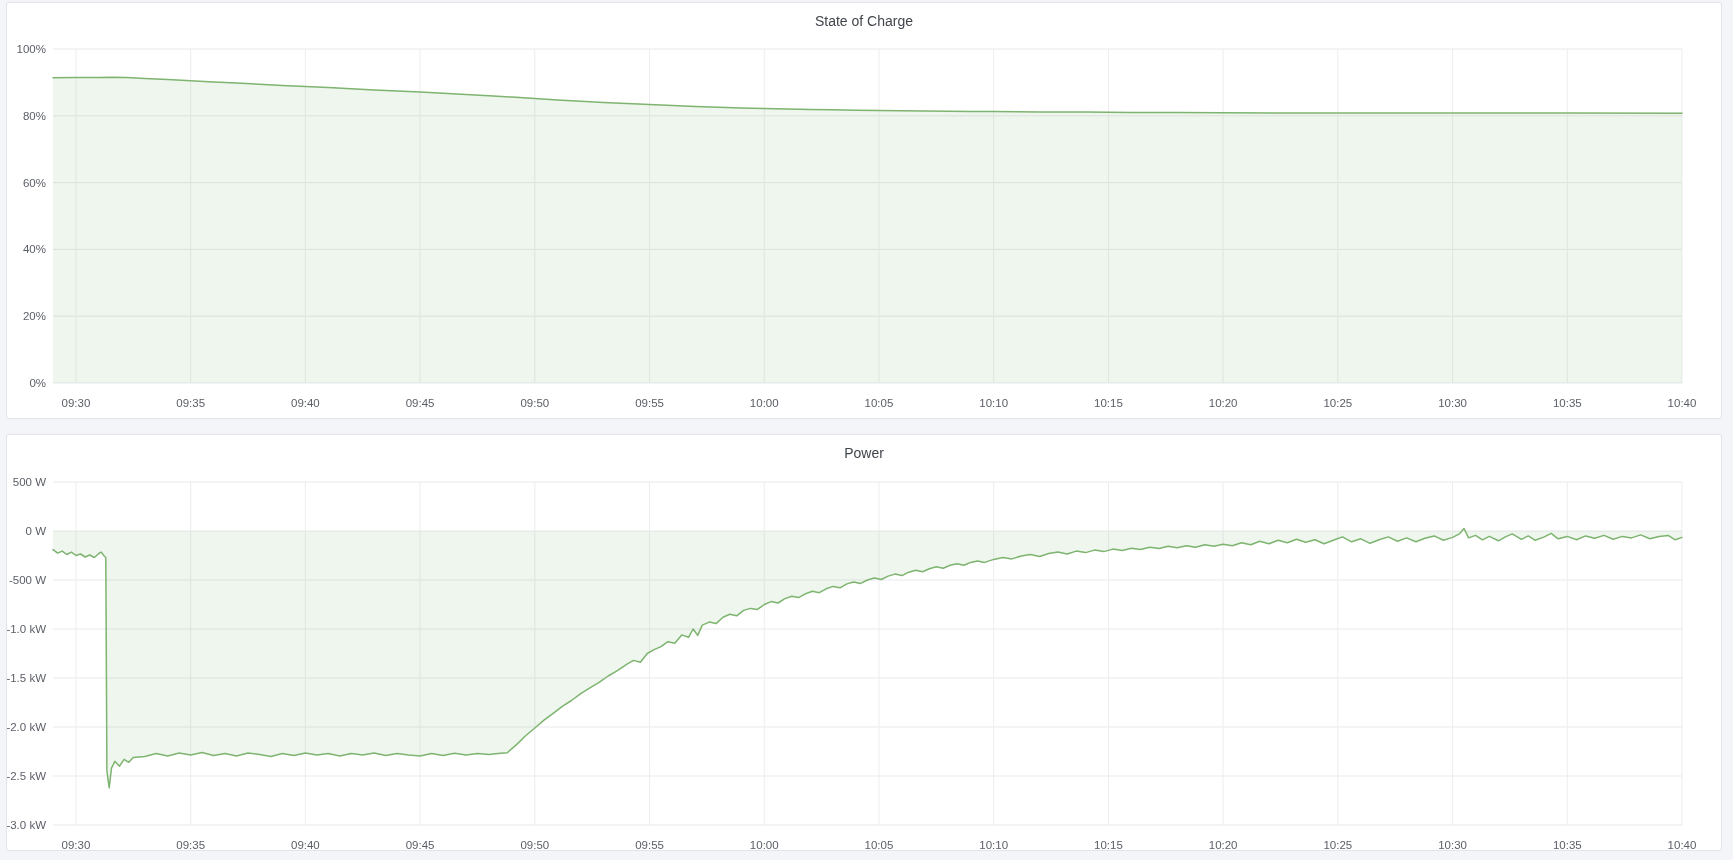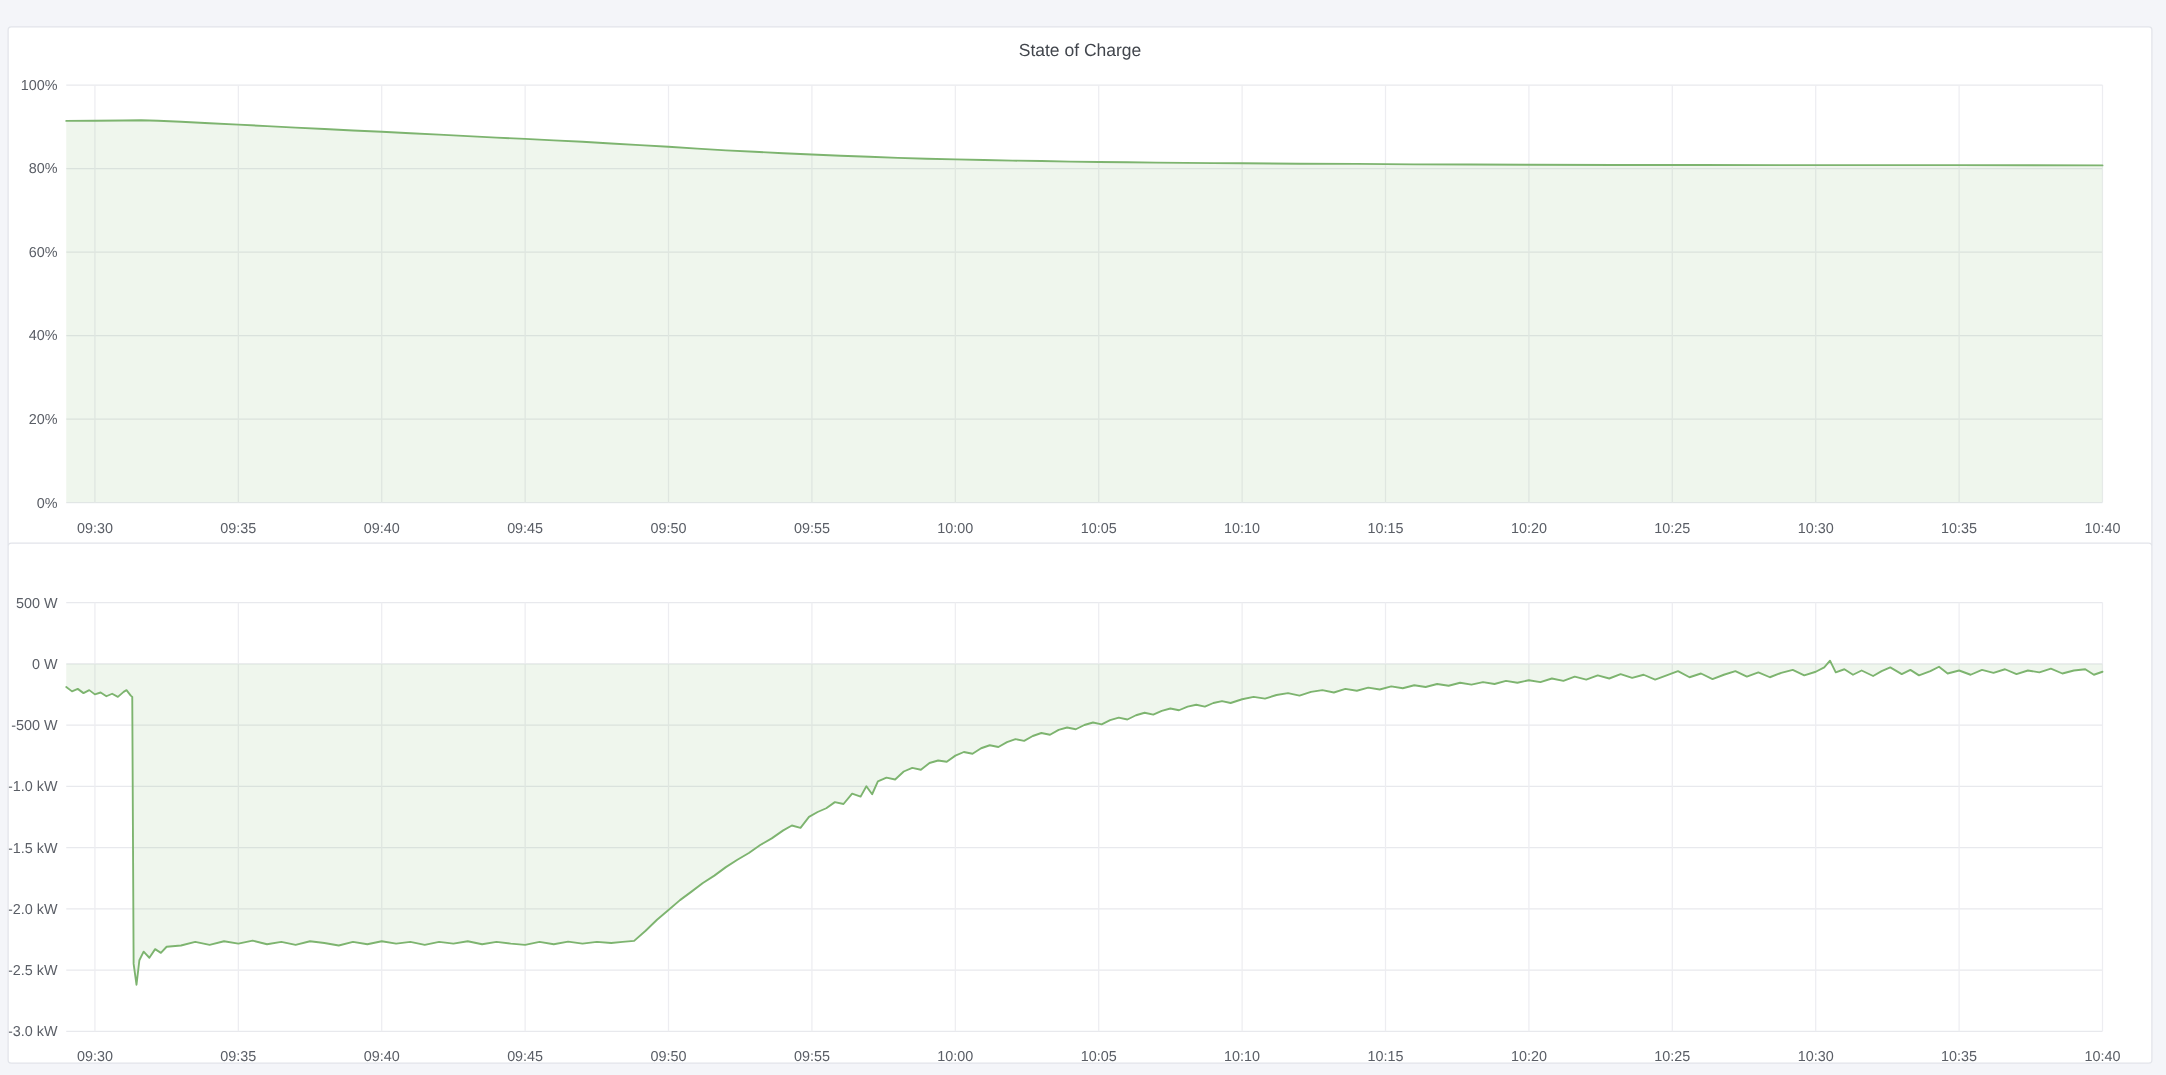--- a/index.html
+++ b/index.html
@@ -14,21 +14,21 @@
   .panel {
     position: absolute;
     left: 6px;
     width: 1716px;
     height: 417px;
     background: #ffffff;
     border: 1px solid #e2e4ea;
     border-radius: 3px;
     box-sizing: border-box;
   }
-  #panel-soc   { top: 21px; }
+  #panel-soc   { top: 2px; }
   #panel-power { top: 434px; }
   .panel-title {
     position: absolute;
     top: 10px;
     left: 0;
     width: 100%;
     text-align: center;
     font-size: 14px;
     font-weight: 500;
     color: #41454c;
@@ -92,20 +92,21 @@
       <line x1="1560.281690140845" x2="1560.281690140845" y1="46" y2="380" stroke="#ededf1" stroke-width="1"></line>
       <text x="1560.281690140845" y="404" text-anchor="middle">10:35</text>
       <line x1="1675" x2="1675" y1="46" y2="380" stroke="#ededf1" stroke-width="1"></line>
       <text x="1675" y="404" text-anchor="middle">10:40</text>
       <path d="M46.0 74.7L68.9 74.6L91.9 74.4L105.7 74.2L119.4 74.6L137.8 75.4L160.7 76.6L183.7 77.7L206.6 78.9L229.5 80.1L252.5 81.2L275.4 82.4L298.4 83.4L321.3 84.6L344.3 85.7L367.2 86.9L390.2 88.1L413.1 89.1L436.0 90.3L459.0 91.4L481.9 92.8L504.9 94.1L527.8 95.4L550.8 96.9L573.7 98.3L596.6 99.4L619.6 100.6L642.5 101.6L665.5 102.6L688.4 103.4L711.4 104.3L734.3 105.0L757.3 105.5L780.2 106.0L803.1 106.5L826.1 106.8L849.0 107.3L872.0 107.6L894.9 107.8L917.9 108.1L940.8 108.3L963.7 108.5L986.7 108.6L1032.6 109.0L1078.5 109.1L1124.4 109.5L1170.2 109.6L1216.1 109.8L1285.0 110.0L1353.8 110.0L1445.6 110.1L1560.3 110.1L1675.0 110.3L1675.0 380.0L46.0 380.0Z" fill="rgba(125,180,111,0.12)" stroke="none"></path>
       <path d="M46.0 74.7L68.9 74.6L91.9 74.4L105.7 74.2L119.4 74.6L137.8 75.4L160.7 76.6L183.7 77.7L206.6 78.9L229.5 80.1L252.5 81.2L275.4 82.4L298.4 83.4L321.3 84.6L344.3 85.7L367.2 86.9L390.2 88.1L413.1 89.1L436.0 90.3L459.0 91.4L481.9 92.8L504.9 94.1L527.8 95.4L550.8 96.9L573.7 98.3L596.6 99.4L619.6 100.6L642.5 101.6L665.5 102.6L688.4 103.4L711.4 104.3L734.3 105.0L757.3 105.5L780.2 106.0L803.1 106.5L826.1 106.8L849.0 107.3L872.0 107.6L894.9 107.8L917.9 108.1L940.8 108.3L963.7 108.5L986.7 108.6L1032.6 109.0L1078.5 109.1L1124.4 109.5L1170.2 109.6L1216.1 109.8L1285.0 110.0L1353.8 110.0L1445.6 110.1L1560.3 110.1L1675.0 110.3" fill="none" stroke="#7db46f" stroke-width="1.5" stroke-linejoin="round" stroke-linecap="round"></path>
     </svg>
 </div>
 
 <div class="panel" id="panel-power">
+  <div class="panel-title">Power</div>
   <svg class="chart" width="1714" height="415">
       <line x1="46" x2="1675" y1="47" y2="47" stroke="#e8e9ed" stroke-width="1"></line>
       <text x="39" y="51" text-anchor="end">500 W</text>
       <line x1="46" x2="1675" y1="96" y2="96" stroke="#e8e9ed" stroke-width="1"></line>
       <text x="39" y="100" text-anchor="end">0 W</text>
       <line x1="46" x2="1675" y1="145" y2="145" stroke="#e8e9ed" stroke-width="1"></line>
       <text x="39" y="149" text-anchor="end">-500 W</text>
       <line x1="46" x2="1675" y1="194" y2="194" stroke="#e8e9ed" stroke-width="1"></line>
       <text x="39" y="198" text-anchor="end">-1.0 kW</text>
       <line x1="46" x2="1675" y1="243" y2="243" stroke="#e8e9ed" stroke-width="1"></line>

